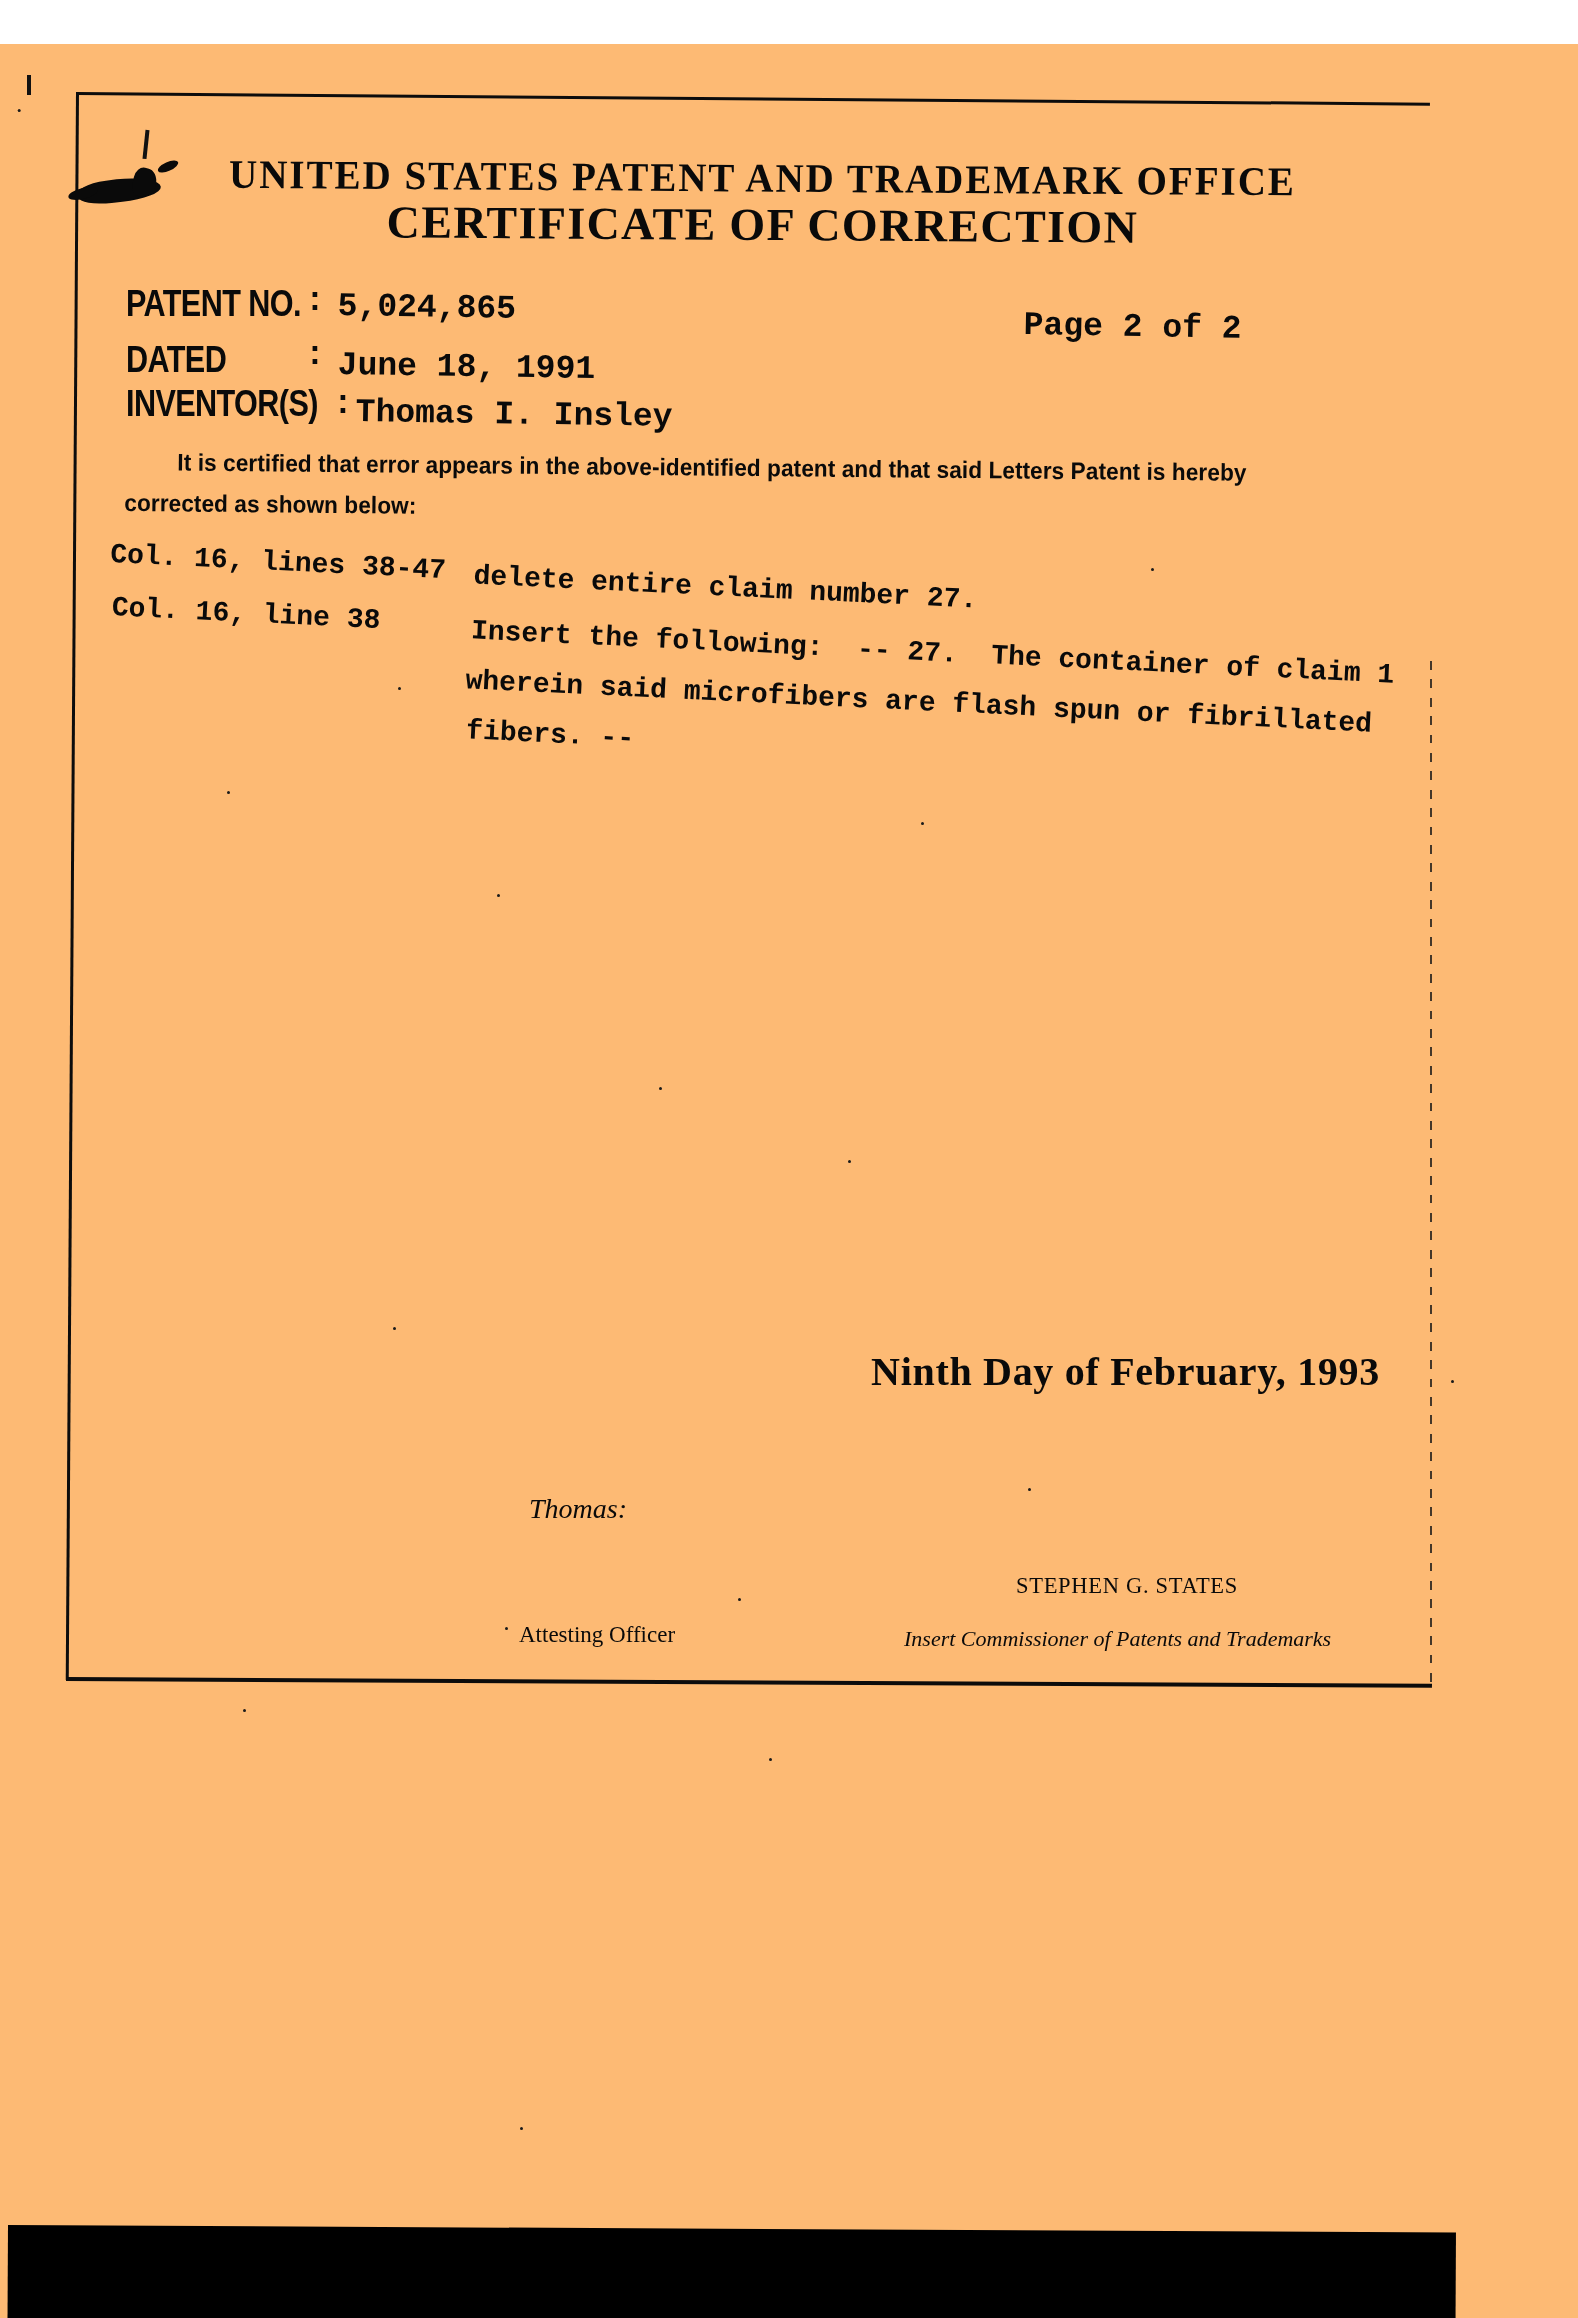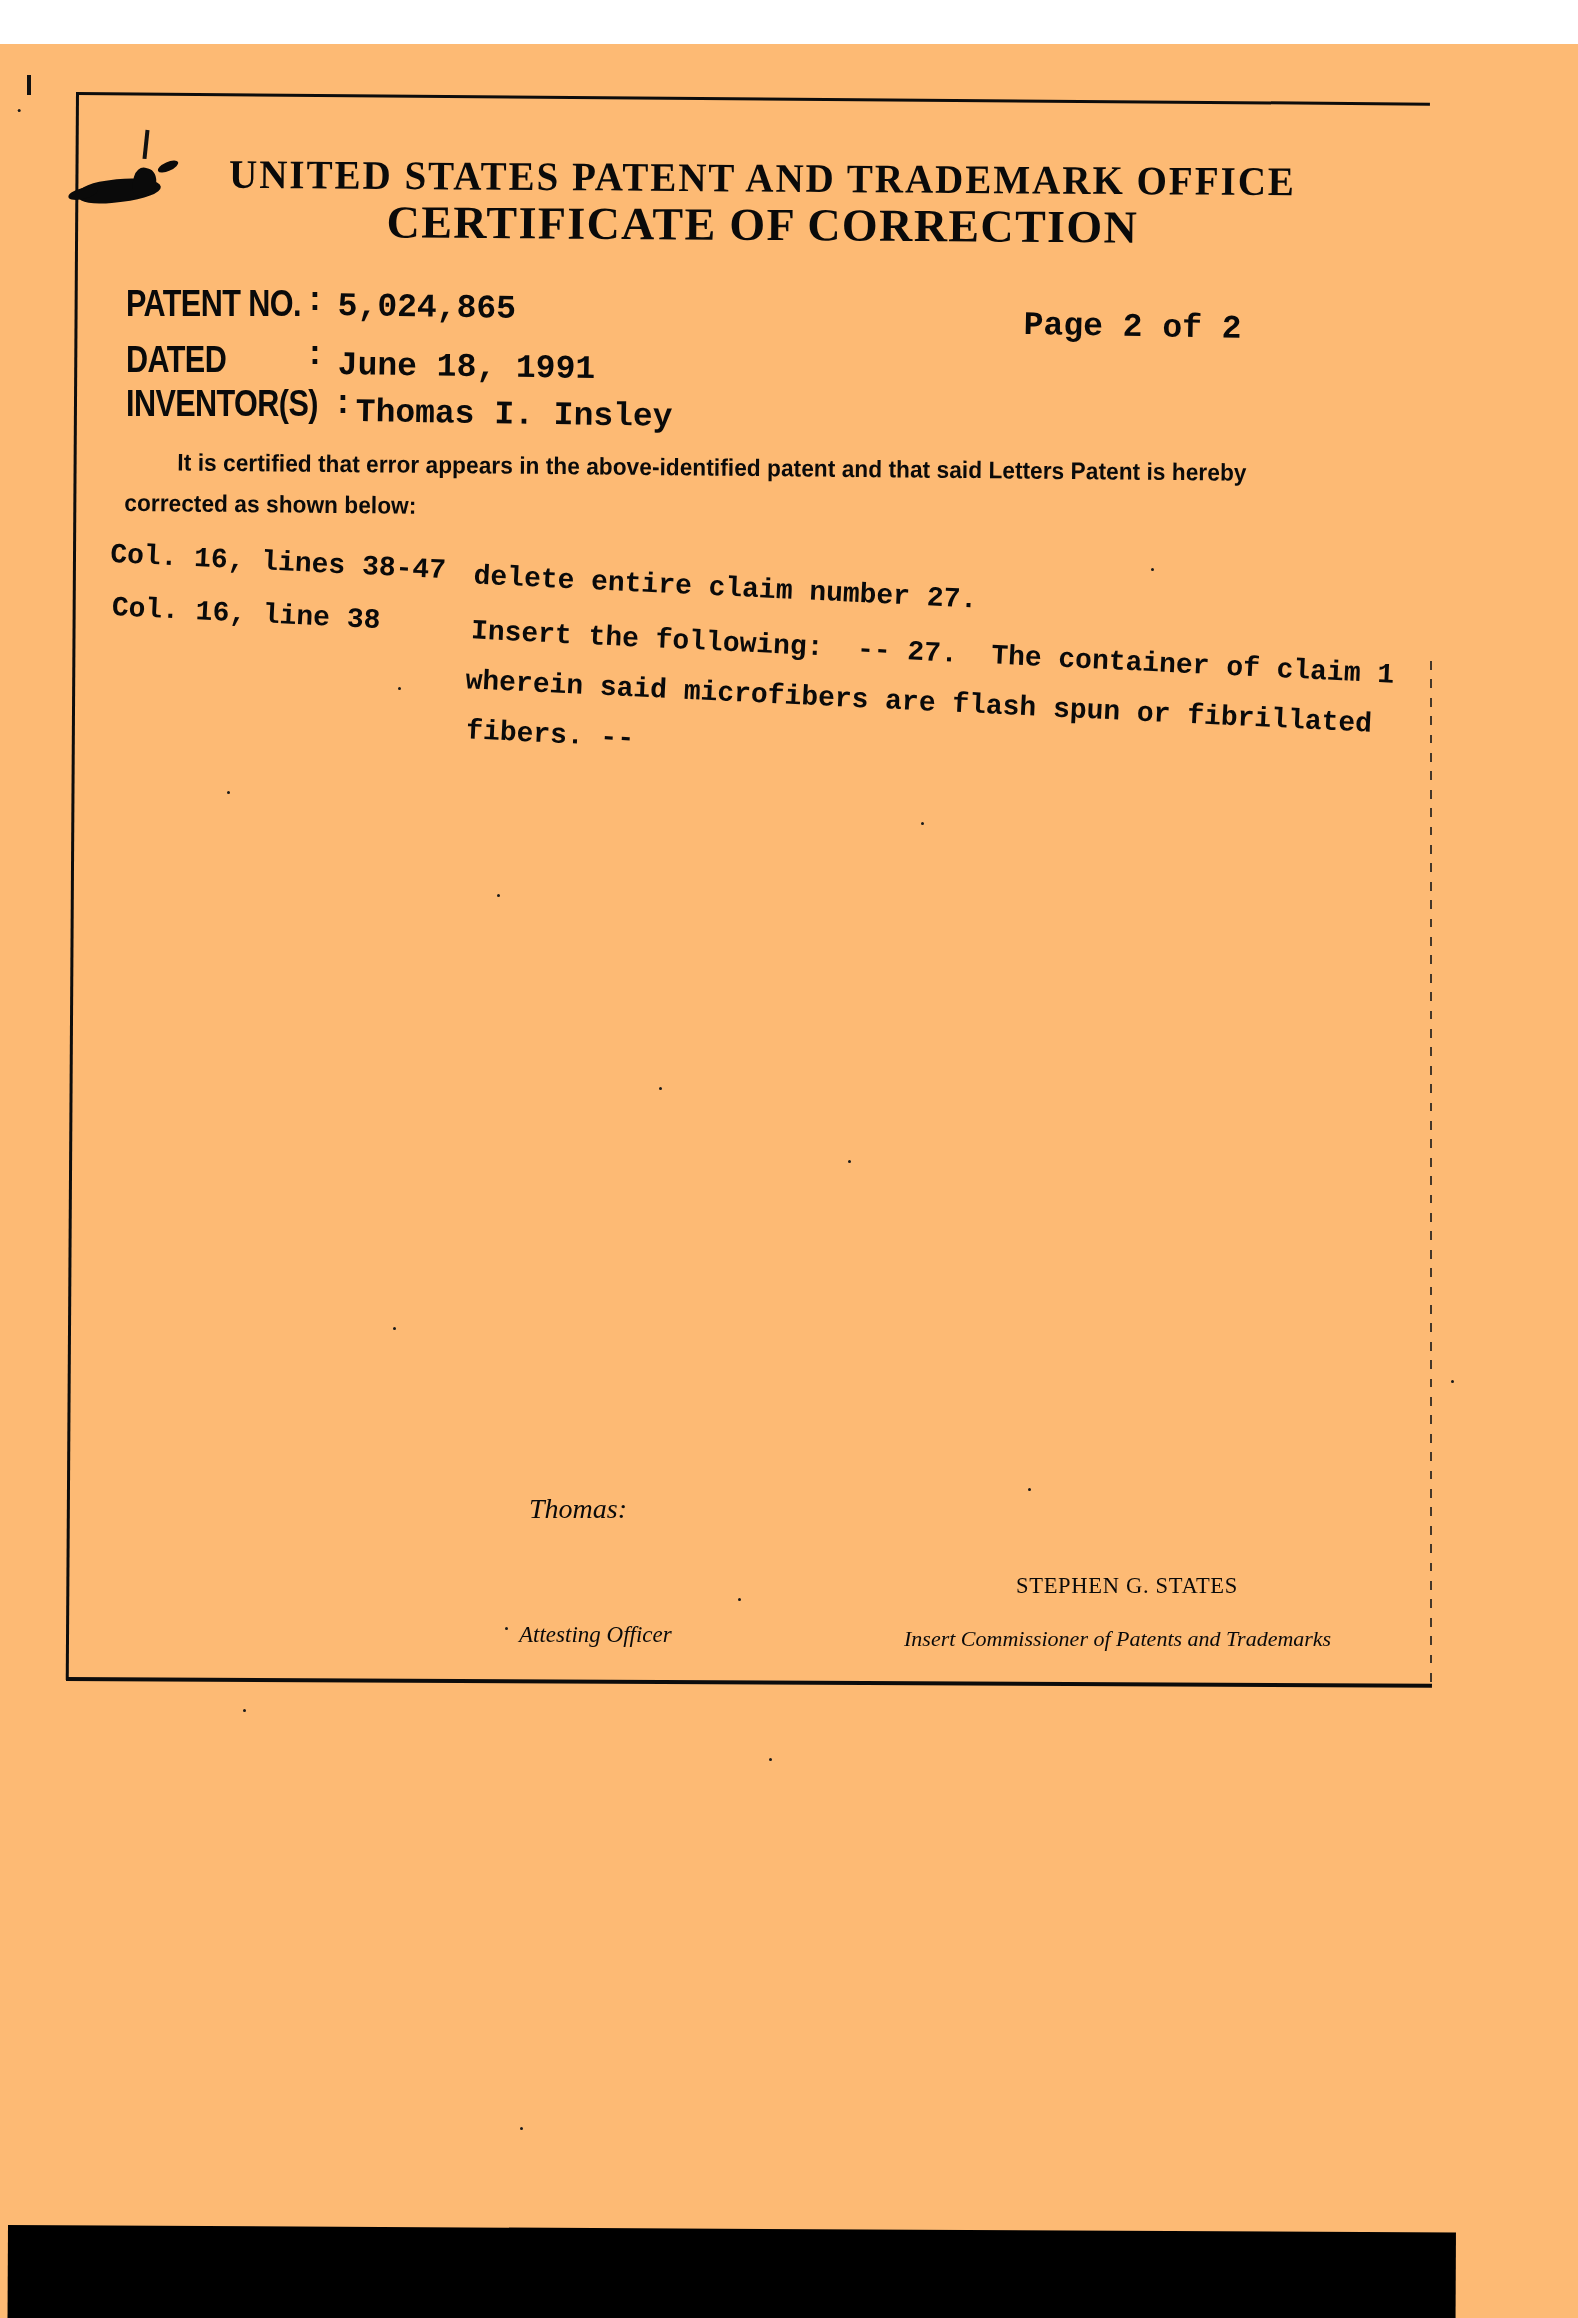--- a/index.html
+++ b/index.html
@@ -69,21 +69,21 @@
   .corr-loc-2  { left:4.1px;   top:53px; }
   .corr-l2a    { left:364px; top:59px; }
   .corr-l2b    { left:361px; top:109px; }
   .corr-l2c    { left:364px; top:159px; }
 
   
   .signed-1 { left:782px; top:1238px; width:687px; text-align:center; font-size:35px; font-weight:700; letter-spacing:1.4px; }
   .signed-2 { left:782px; top:1304px; width:687px; text-align:center; font-size:40px; font-weight:700; letter-spacing:0.7px; }
   .attest   { left:529px;  top:1449px; font-size:28px; font-style:italic; }
   .signer   { left:1016px; top:1529px; font-size:22.5px; letter-spacing:0.7px; }
-  .att-off  { left:519px;  top:1578px; font-size:23px; font-style:italic; }
+  .att-off  { left:519px;  top:1578px; font-size:23px; }
   .sig-title{ left:904px; top:1582px; font-size:22px; font-style:italic; }
 
   
   .bottom-bar { left:8.2px; top:2181px; width:1448px; height:112px; background:#000; transform:rotate(0.3deg); transform-origin:0 0; }
   .tick-a { left:27px;  top:31px;  width:4.1px; height:20.4px; background:#111; }
   .tick-b { left:144px; top:86px; width:4.1px; height:29px; background:#111; transform:rotate(6deg); }
   .blot-a  { left:78px; top:135px; width:83px; height:23px; background:#0a0a0a; border-radius:50% 60% 55% 45%; transform:rotate(-6deg); }
   .blot-a2 { left:68px; top:144px; width:30px;  height:11px; background:#0a0a0a; border-radius:50%; transform:rotate(-14deg); }
   .blot-b  { left:133px; top:124px; width:23px;  height:29px; background:#0a0a0a; border-radius:45% 55% 60% 40%; transform:rotate(12deg); }
   .blot-c  { left:157px; top:118px; width:22px;  height:8.8px; background:#0a0a0a; border-radius:50%; transform:rotate(-24deg); }
@@ -131,20 +131,21 @@
 
   <div class="abs corrections">
     <div class="abs corr-loc-1">Col. 16, lines 38-47</div>
     <div class="abs corr-l1a">delete entire claim number 27.</div>
     <div class="abs corr-loc-2">Col. 16, line 38</div>
     <div class="abs corr-l2a">Insert the following:  -- 27.  The container of claim 1</div>
     <div class="abs corr-l2b">wherein said microfibers are flash spun or fibrillated</div>
     <div class="abs corr-l2c">fibers. --</div>
   </div>
 
+  <div class="abs signed-2">Ninth Day of February, 1993</div>
   <div class="abs attest">Thomas:</div>
   <div class="abs signer">STEPHEN G. STATES</div>
   <div class="abs att-off">Attesting Officer</div>
   <div class="abs sig-title">Insert Commissioner of Patents and Trademarks</div>
 
   <div class="abs bottom-bar"></div>
   <div class="abs tick-a"></div>
   <div class="abs tick-b"></div>
   <div class="abs blot-a"></div>
   <div class="abs blot-a2"></div>

